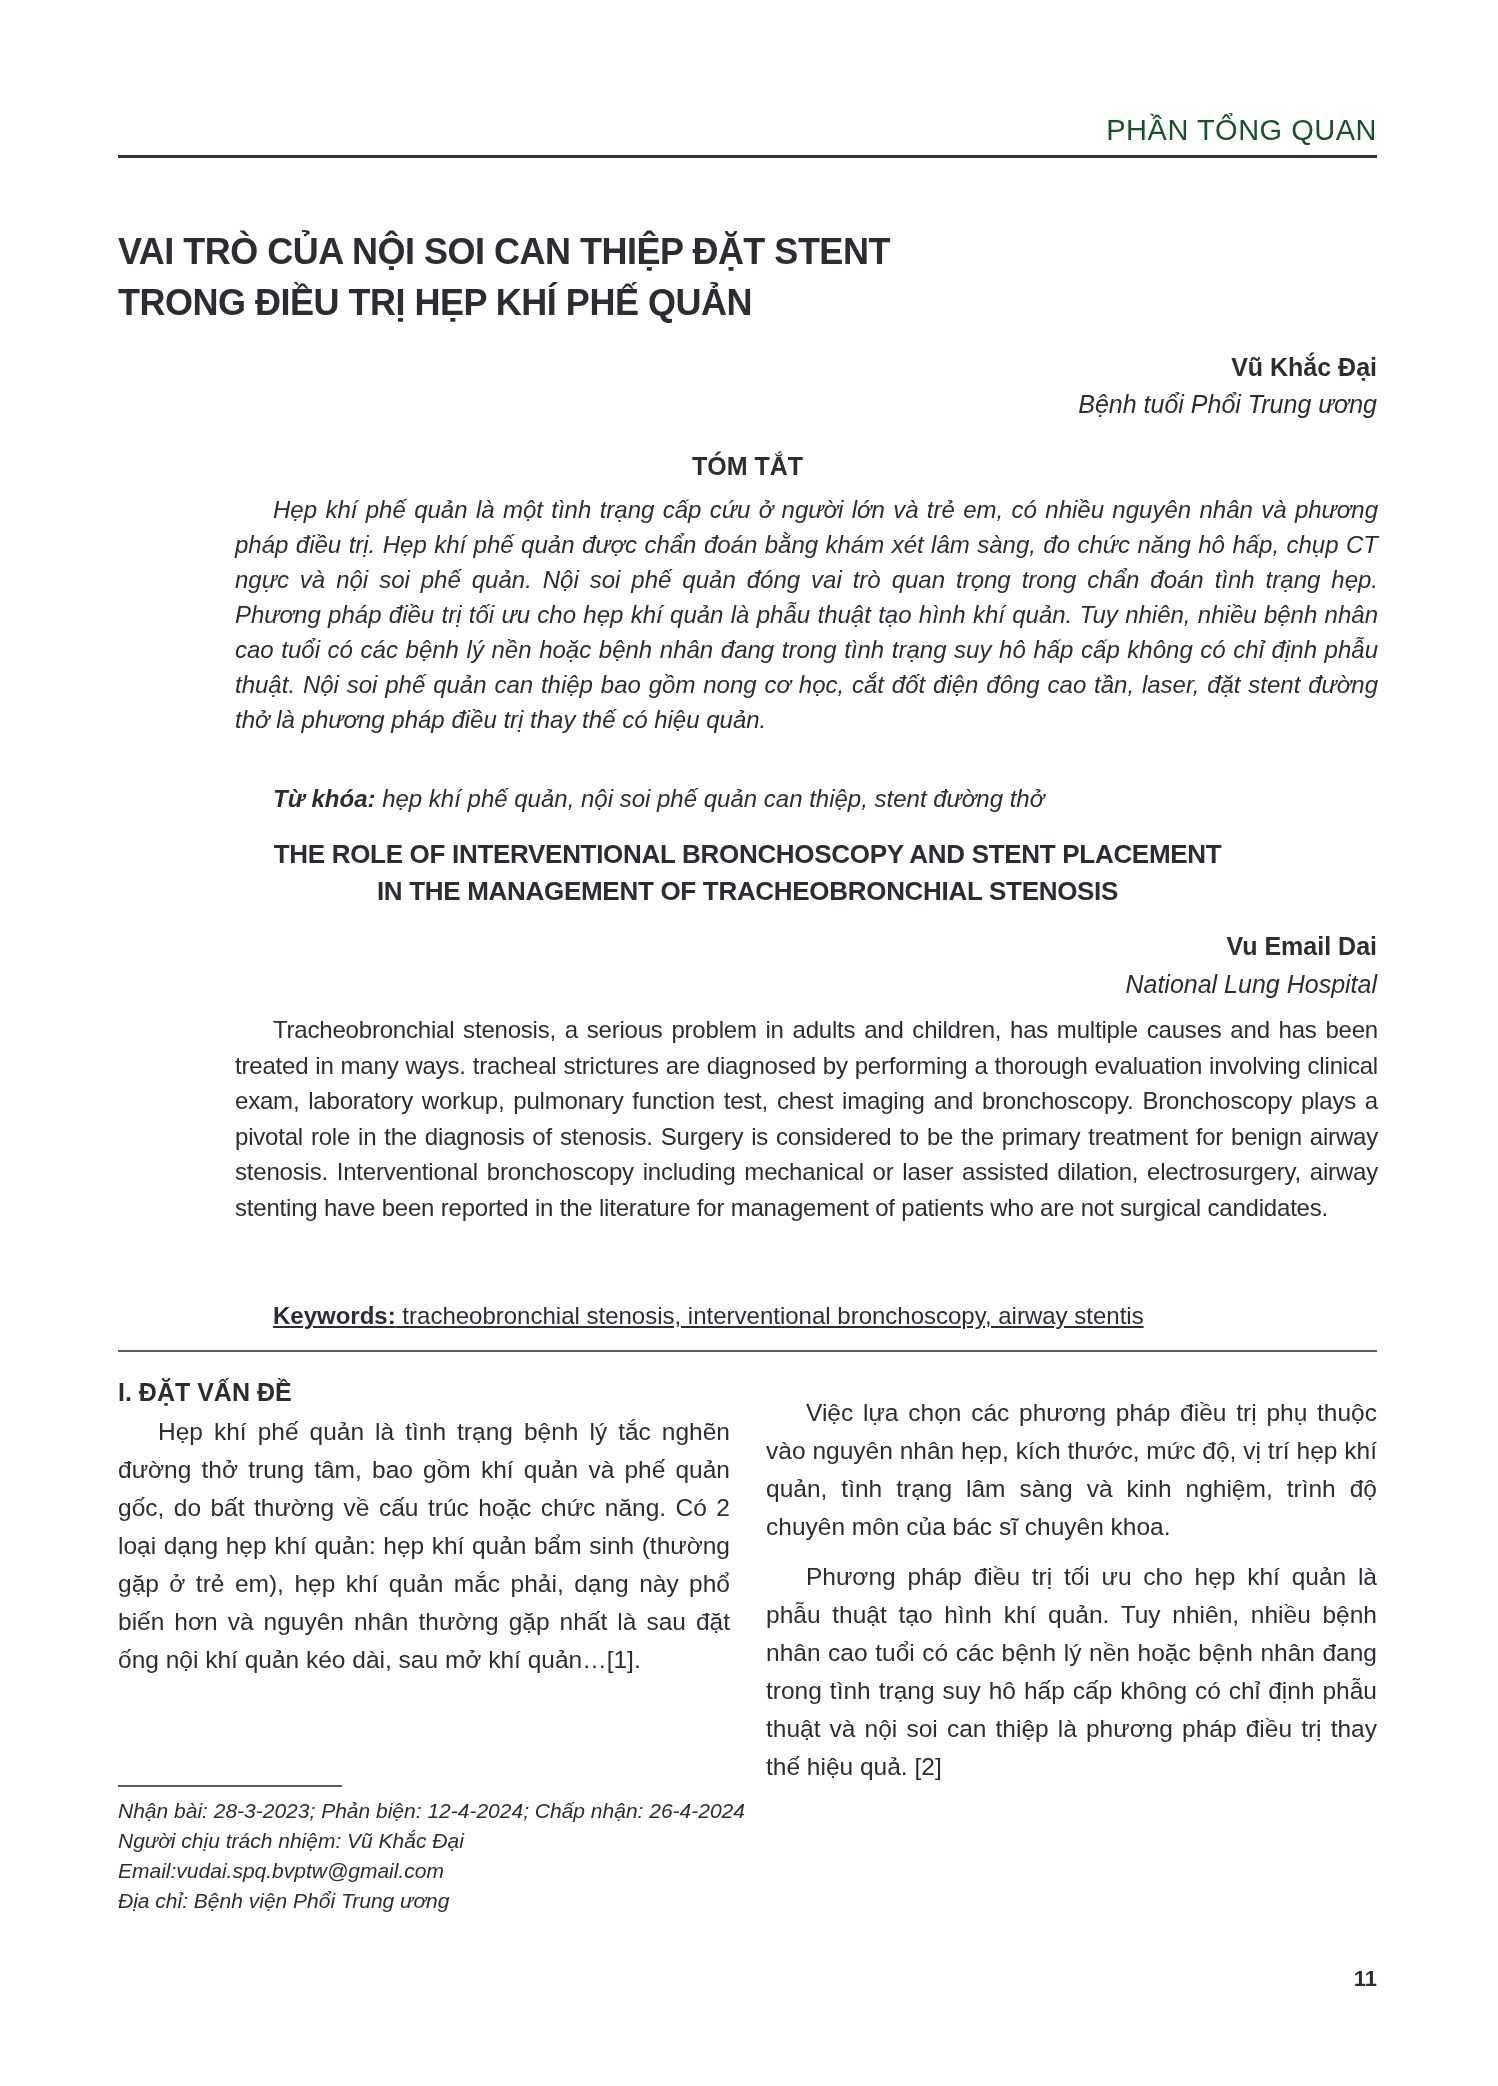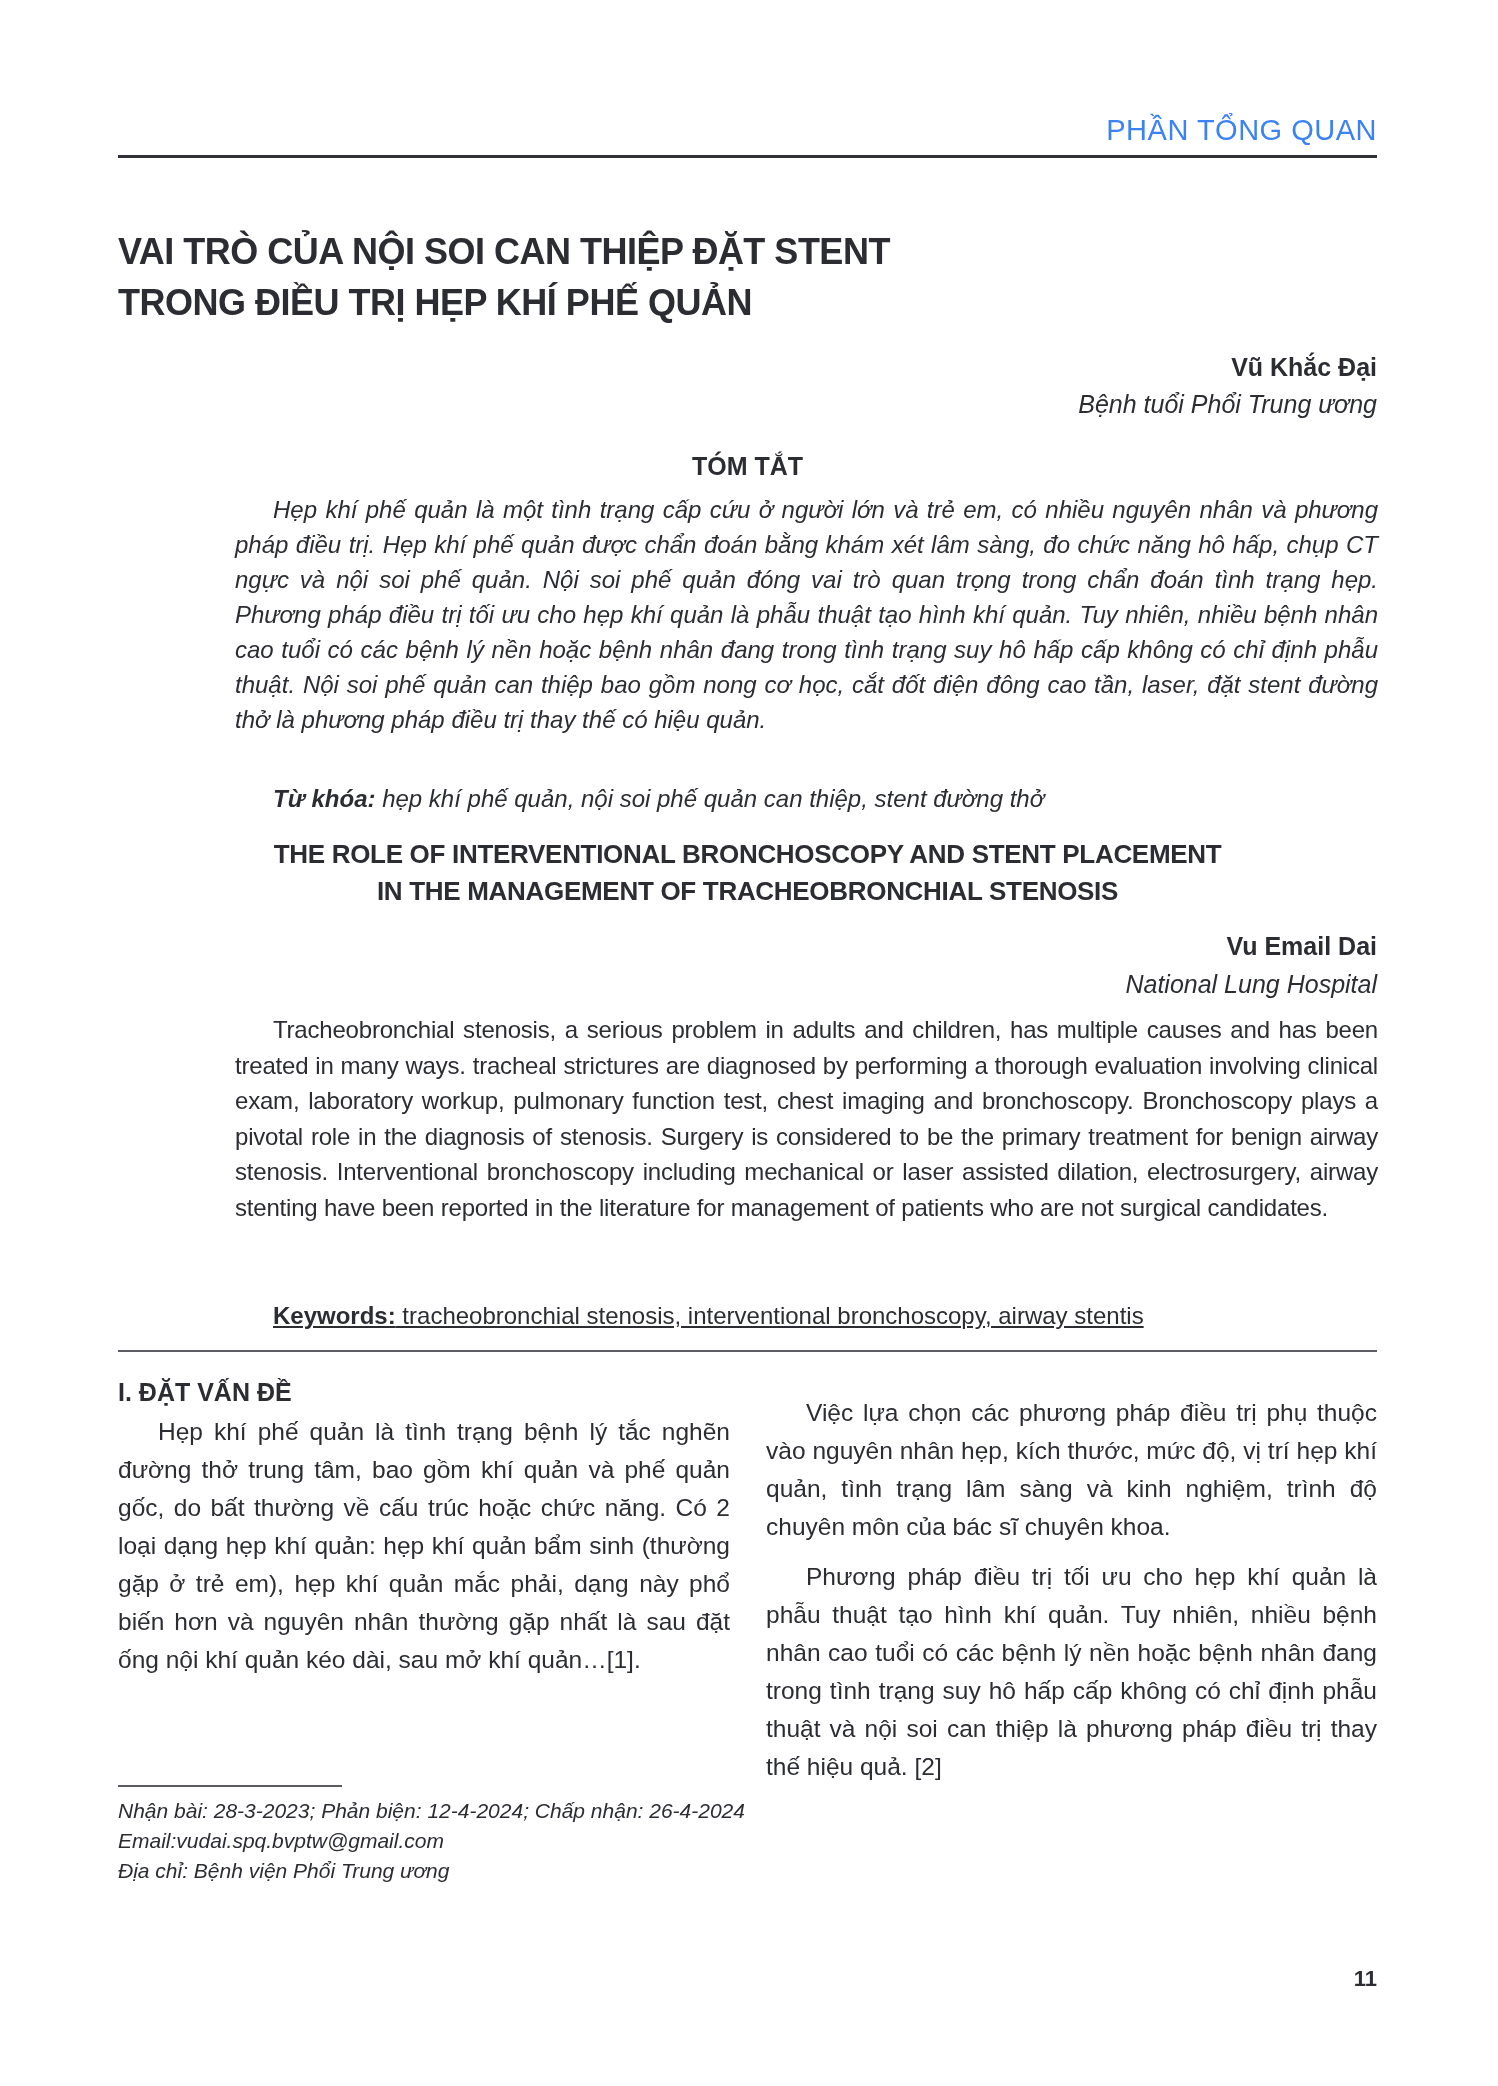--- a/index.html
+++ b/index.html
@@ -1,20 +1,20 @@
 <!DOCTYPE html>
 <html><head>
 <meta charset="utf-8">
 <style>
   html, body { margin: 0; padding: 0; background: #ffffff; }
   body { width: 1498px; height: 2086px; position: relative; overflow: hidden;
          font-family: "Liberation Sans", sans-serif; color: #2b2d33; }
   .abs { position: absolute; }
   .section-header { left: 118px; width: 1259px; top: 114px; text-align: right;
-    font-size: 29px; letter-spacing: 0.5px; color: #3b82f6; }
+    font-size: 29px; letter-spacing: 0.5px; color: #14532d; }
   .top-rule { left: 118px; width: 1259px; top: 155px; height: 3px; background: #2f3137; }
   .title { left: 118px; width: 1259px; top: 226px; text-align: left;
     font-weight: bold; font-size: 36px; line-height: 51px; color: #2b2d33; letter-spacing: -0.5px; }
   .title div { display: block; }
   .author { left: 118px; width: 1259px; text-align: right; font-weight: bold; font-size: 25px; }
   .affil { left: 118px; width: 1259px; text-align: right; font-style: italic; font-size: 25px; }
   .abstract-head { left: 118px; width: 1259px; top: 452px; text-align: center;
     font-weight: bold; font-size: 25px; }
   .abstract-vi { left: 235px; width: 1143px; top: 492px; font-style: italic;
     font-size: 24px; line-height: 35px; text-align: justify; text-indent: 38px; }
@@ -77,17 +77,18 @@
 </div>
 
 <div class="abs col col-right">
   <p>Việc lựa chọn các phương pháp điều trị phụ thuộc vào nguyên nhân hẹp, kích thước, mức độ, vị trí hẹp khí quản, tình trạng lâm sàng và kinh nghiệm, trình độ chuyên môn của bác sĩ chuyên khoa.</p>
   <p>Phương pháp điều trị tối ưu cho hẹp khí quản là phẫu thuật tạo hình khí quản. Tuy nhiên, nhiều bệnh nhân cao tuổi có các bệnh lý nền hoặc bệnh nhân đang trong tình trạng suy hô hấp cấp không có chỉ định phẫu thuật và nội soi can thiệp là phương pháp điều trị thay thế hiệu quả. [2]</p>
 </div>
 
 <div class="abs fn-rule"></div>
 <div class="abs footnotes">
   <div>Nhận bài: 28-3-2023; Phản biện: 12-4-2024; Chấp nhận: 26-4-2024</div>
+  <div>Người chịu trách nhiệm: Vũ Khắc Đại</div>
   <div>Email:vudai.spq.bvptw@gmail.com</div>
   <div>Địa chỉ: Bệnh viện Phổi Trung ương</div>
 </div>
 
 <div class="abs page-num">11</div>
 
 </body></html>

